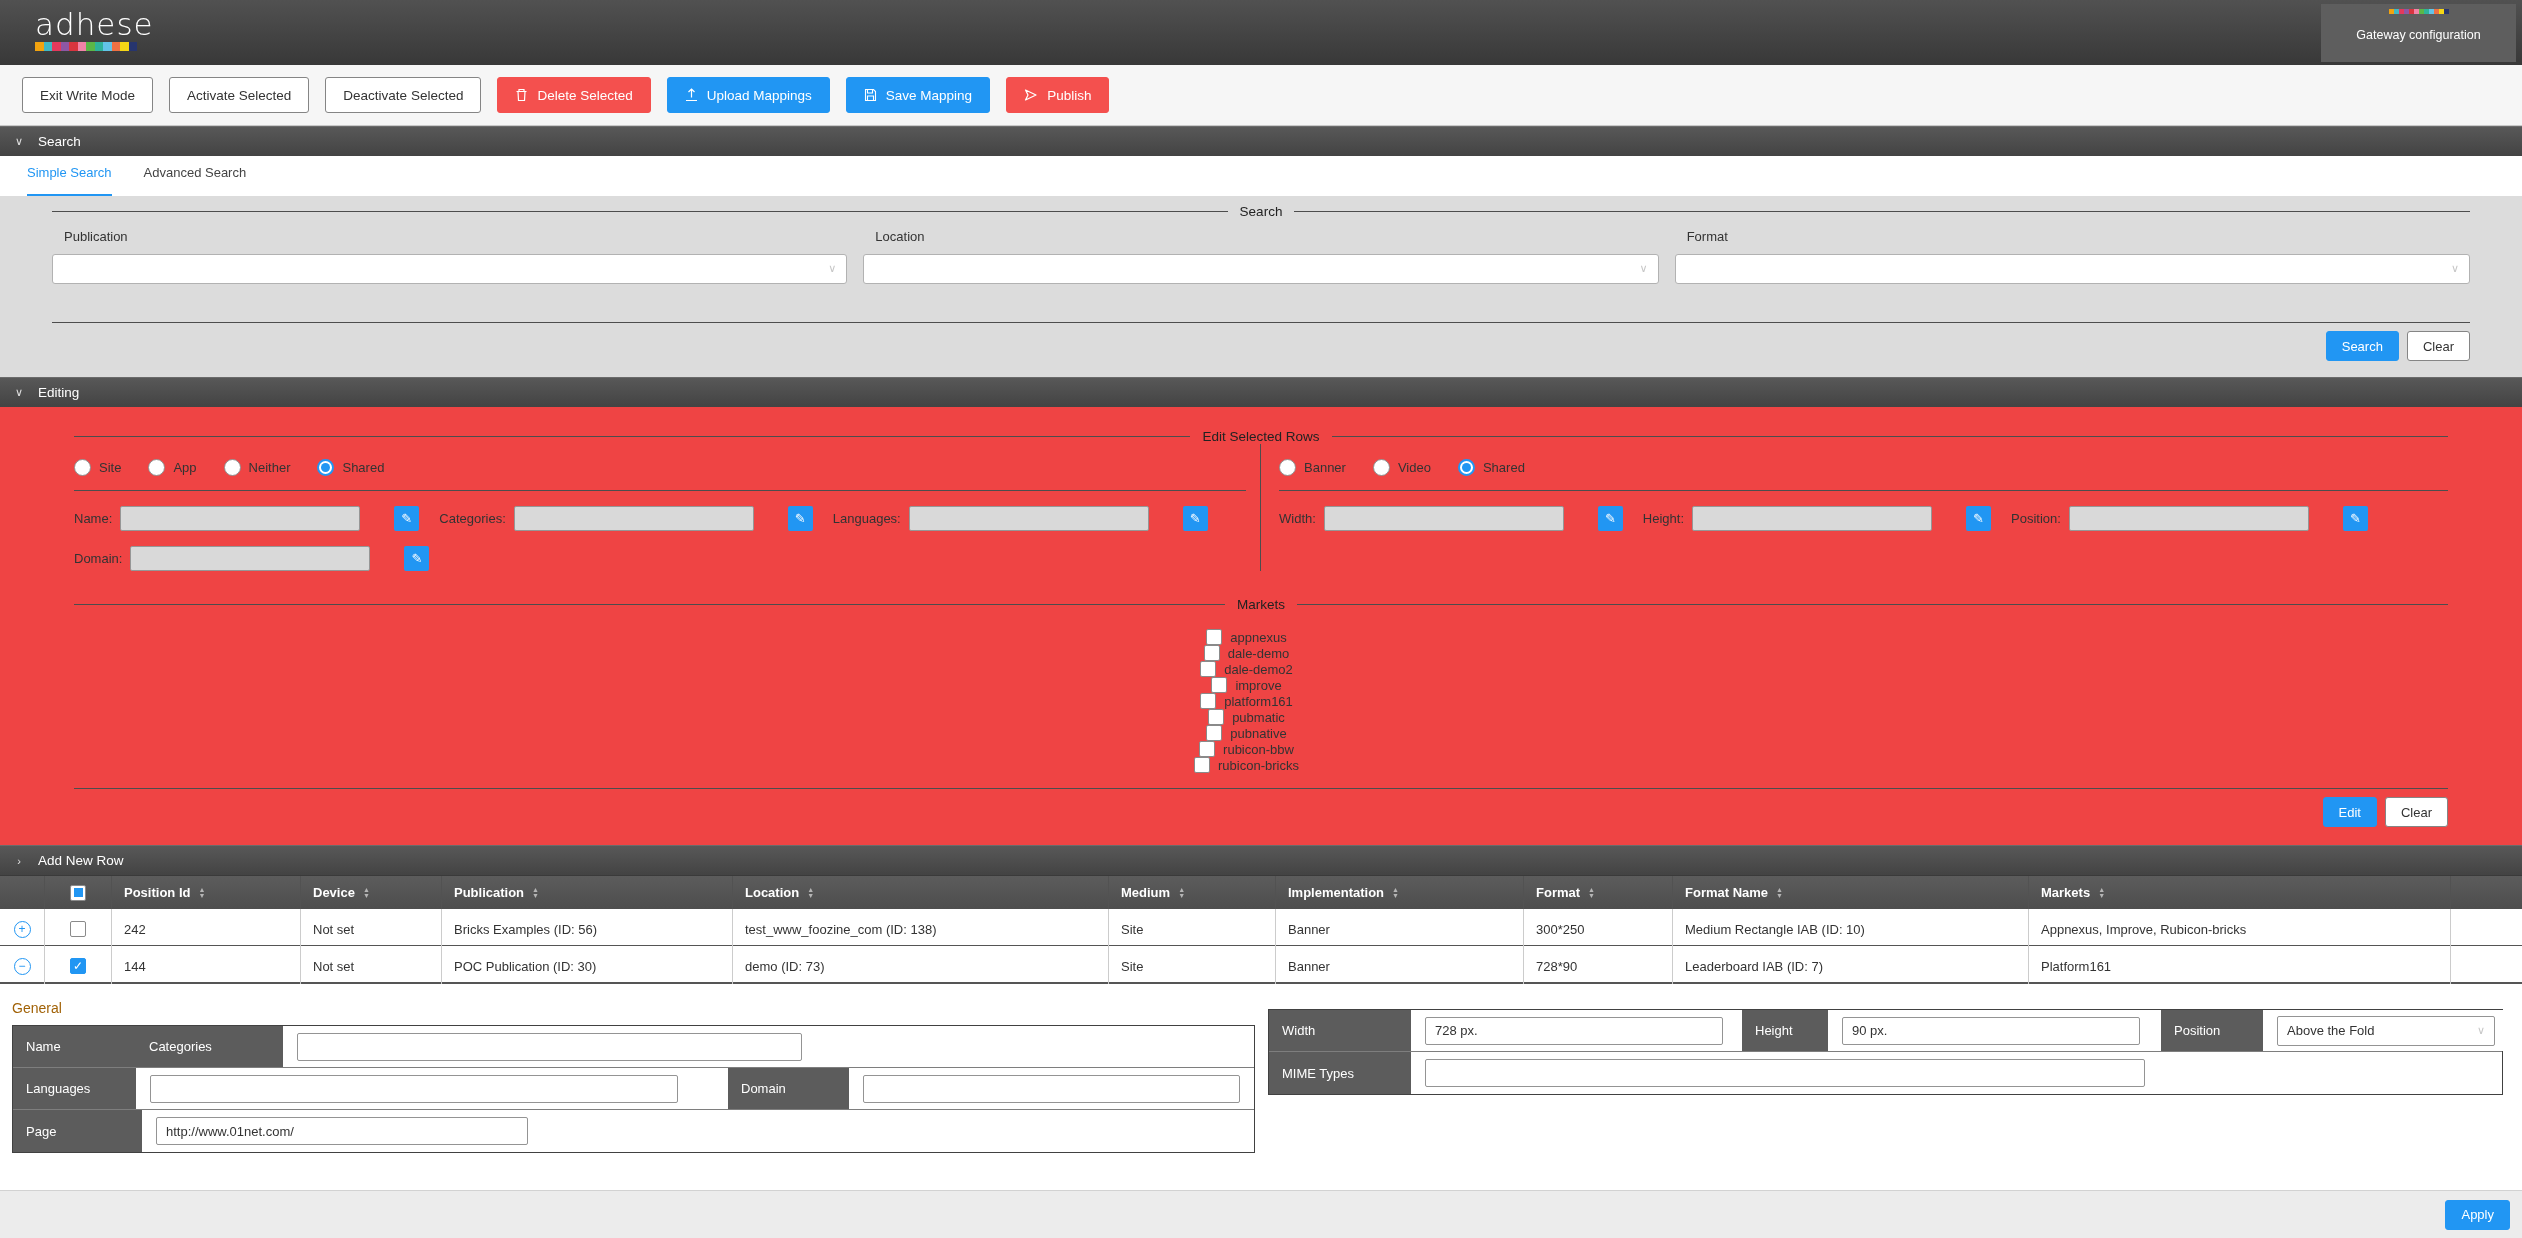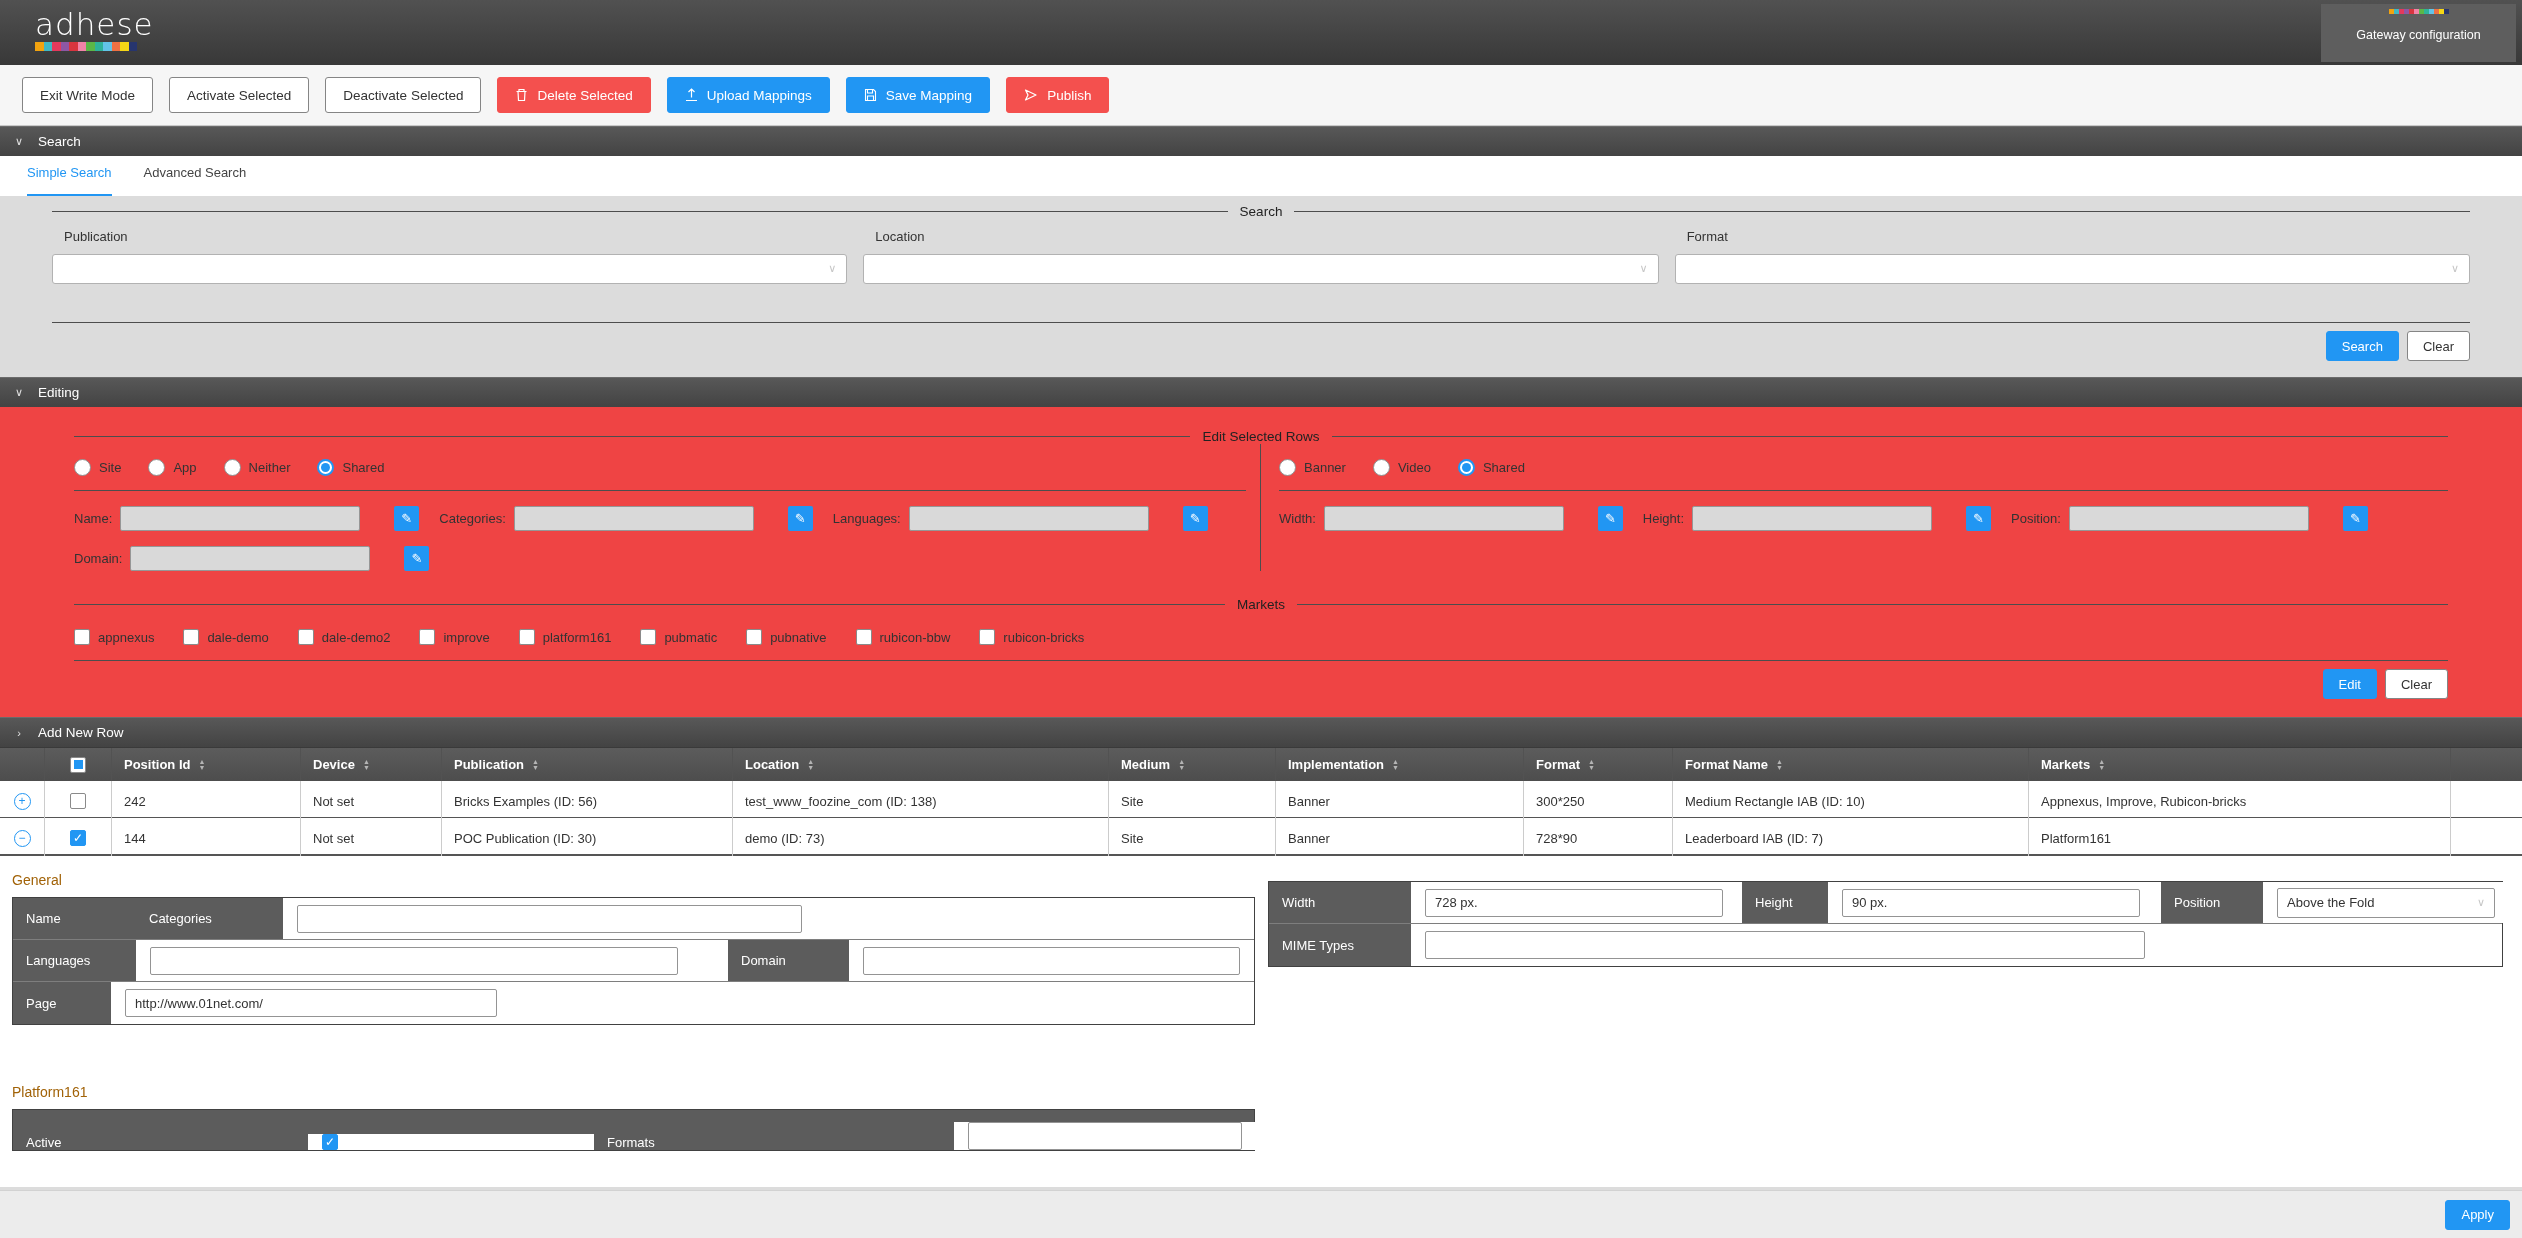--- a/index.html
+++ b/index.html
@@ -64,21 +64,21 @@
     display:inline-flex; align-items:center; justify-content:center; }
   .radio.selected { border:2px solid #2196f3; }
   .radio.selected::after { content:""; width:9px; height:9px; border-radius:50%; background:#2196f3; }
   .fields-row { display:flex; align-items:center; margin-top:15px; }
   .fld { display:flex; align-items:center; margin-right:20px; }
   .fld label { margin-right:8px; white-space:nowrap; }
   .fld .dis-input { width:240px; height:25px; background:#d9d9d9; border:1px solid #969696; border-radius:2px; }
   .pencil-btn { width:25px; height:25px; background:#2196f3; border:none; border-radius:2px; color:#fff;
     font-size:13px; margin-left:34px; cursor:pointer; display:inline-flex; align-items:center; justify-content:center; }
   .markets-fieldset { margin-top:26px; }
-  .markets-row { display:flex; align-items:center; padding:17px 0 15px; }
+  .markets-row { display:flex; align-items:center; padding:17px 0 15px;flex-direction:column; }
   .market { display:flex; align-items:center; gap:8px; margin-right:29px; cursor:pointer; }
   .cb { width:16px; height:16px; background:#fff; border:1px solid #8a8a8a; border-radius:2px;
     display:inline-flex; align-items:center; justify-content:center; font-size:12px; }
   .cb.checked { background:#2196f3; border-color:#2196f3; color:#fff; }
   .cb.checked::after { content:"✓"; }
   .cb.partial::after { content:""; width:9px; height:9px; background:#2196f3; }
 
   
   .grid-row { display:grid; grid-template-columns:45px 67px 189px 141px 291px 376px 167px 248px 149px 356px 422px 71px; }
   .thead { background:linear-gradient(#5c5c5c,#4d4d4d); color:#fff; height:34px; border-top:1px solid #3a3a3a; }
@@ -526,21 +526,21 @@
         <div class="kv-label" style="width:123px;">Languages</div>
         <div class="kv-cell" style="width:592px;">
             <input class="tin" style="width: 528px;" value="">
           </div>
         <div class="kv-label" style="width:121px;">Domain</div>
         <div class="kv-cell grow">
             <input class="tin" style="width: 377px;" value="">
           </div>
       </div>
       <div class="kv-row">
-        <div class="kv-label" style="width:98px;">Page</div>
+        <div class="kv-label" style="width:129px;">Page</div>
         <div class="kv-cell grow">
             <input class="tin" style="width: 372px;" value="http://www.01net.com/">
           </div>
       </div>
     </div>
   </div>
 
   <div class="block-media">
     <div class="kv-table">
       <div class="kv-row">

